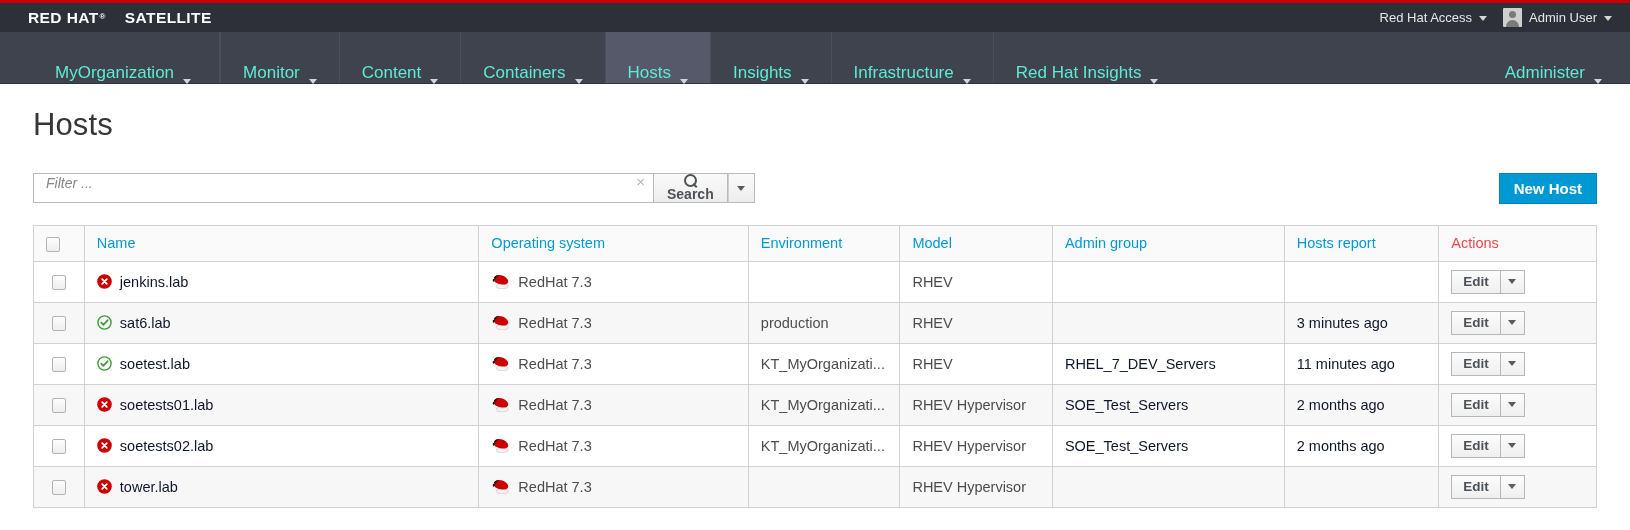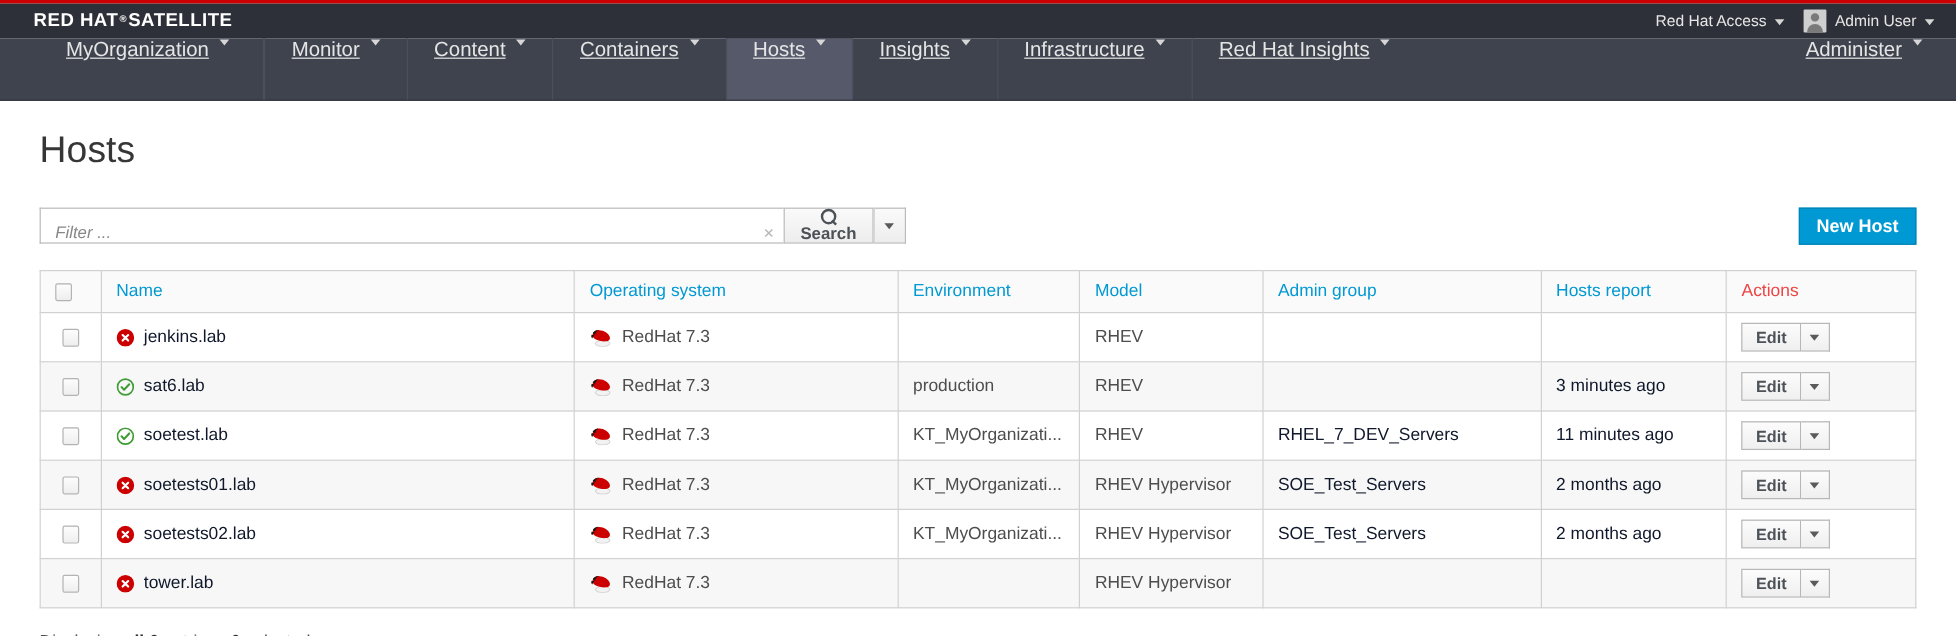--- a/index.html
+++ b/index.html
@@ -28,21 +28,21 @@
     color: #fff;
     font-size: 15.5px;
     font-weight: bold;
     letter-spacing: 0.4px;
     display: flex;
     align-items: baseline;
     white-space: nowrap;
   }
   .brand .rh { }
   .brand .reg { font-size: 8px; vertical-align: super; position: relative; top: -4px; margin: 0 1px 0 1px; }
-  .brand .sat { margin-left: 0; }
+  .brand .sat { margin-left: 18px; }
   .masthead-right {
     margin-left: auto;
     display: flex;
     align-items: center;
     gap: 16px;
   }
   .mh-item {
     color: #e6e6e6;
     font-size: 13px;
     display: flex;
@@ -88,29 +88,28 @@
   .navbar {
     height: 52px;
     background: #3f434e;
     display: flex;
     align-items: stretch;
     padding-left: 33px;
     border-bottom: 1px solid #31343d;
   }
   .nav-item {
     display: flex;
-    align-items: flex-start;
+    align-items: flex-end;
     gap: 9px;
     padding: 0 22px;
-    color: #e5e5e5;
+    color: #5eead4;
     font-size: 17px;
     white-space: nowrap;
     border-left: 1px solid #4b4f5a;
     cursor: pointer;
-    text-decoration: underline;
   }
   .nav-item:first-child { border-left: none; }
   .nav-item.org { border-right: 1px solid #4b4f5a; padding-right: 28px; }
   .nav-item.active { background: #55596a; }
   .nav-spacer { flex: 1 1 auto; }
   .nav-item.right { border-left: none; padding-right: 28px; }
 
   
   .page { padding: 0 33px; }
   .page-title {
@@ -128,21 +127,21 @@
     margin-top: 30px;
     height: 30px;
   }
   .search-group { display: flex; height: 30px; }
   .filter-wrap {
     width: 620px;
     height: 30px;
     border: 1px solid #bababa;
     background: #fff;
     display: flex;
-    align-items: flex-end;
+    align-items: flex-start;
     padding: 0 8px 0 10px;
     border-right: none;
   }
   .filter-input {
     flex: 1 1 auto;
     border: none;
     outline: none;
     font-size: 14px;
     font-style: italic;
     color: #666;

